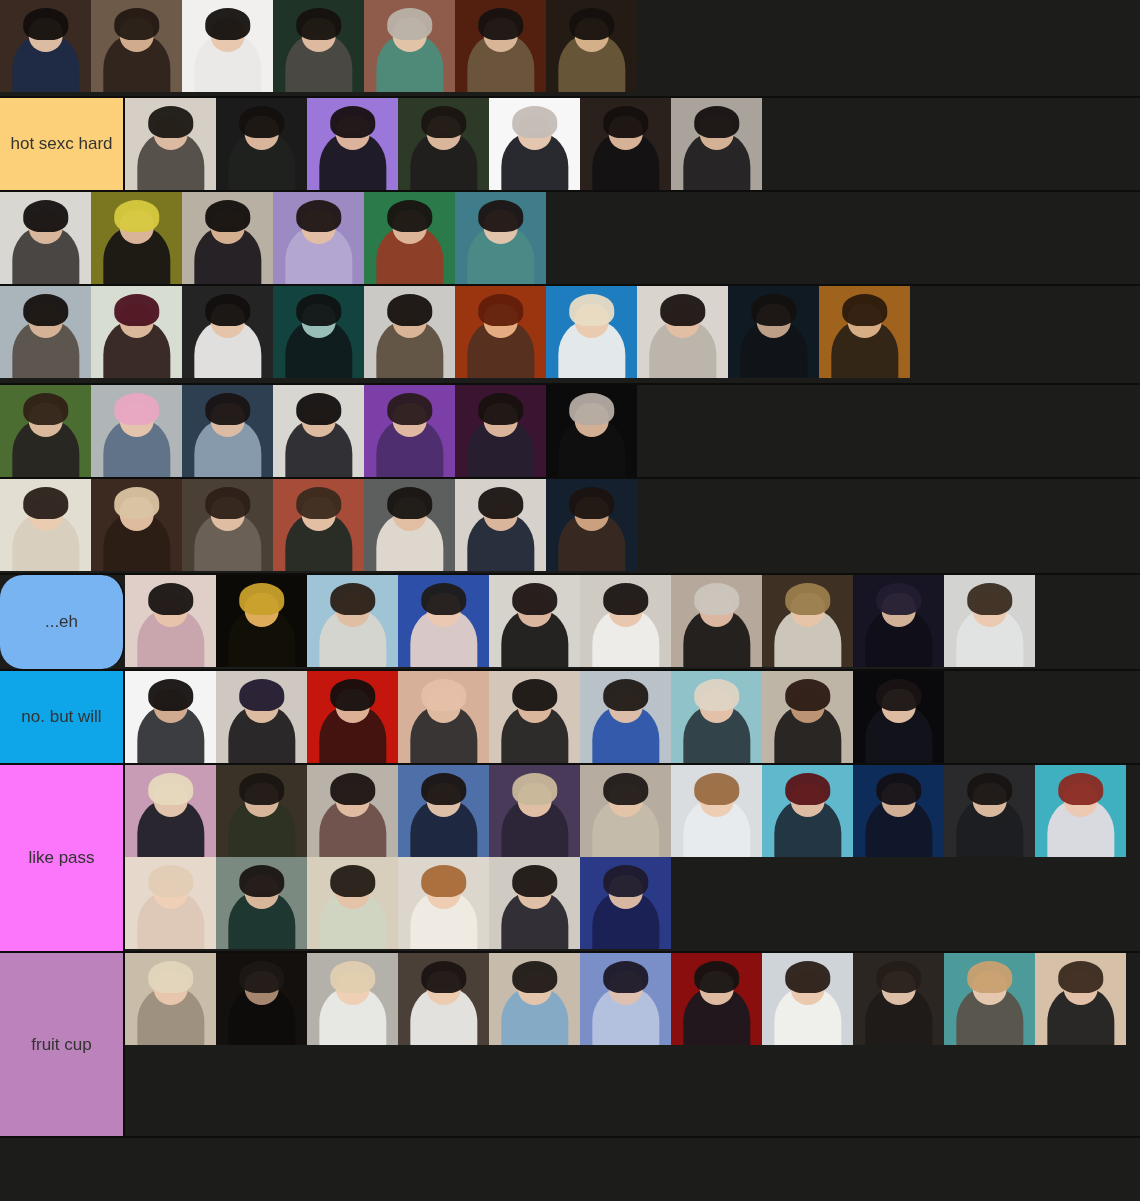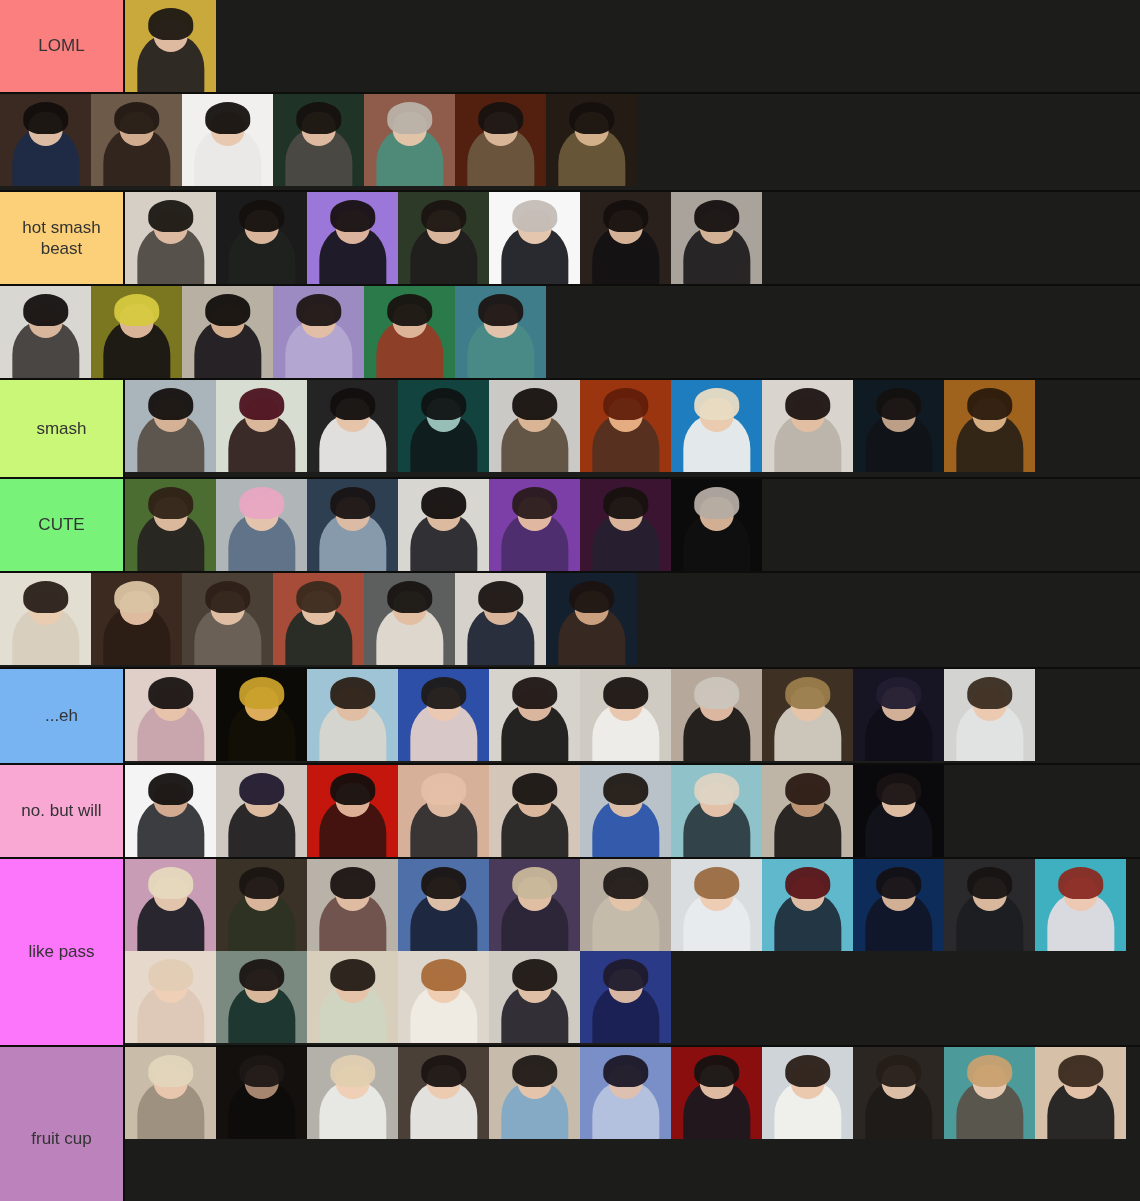--- a/index.html
+++ b/index.html
@@ -136,32 +136,20 @@
     opacity: .95;
   }
 </style>
 </head>
 <body>
 
 <div id="tierlist">
 
 
   <div id="rows">
-      <div class="tier-row" style="min-height: 92px;">
-        <div class="tier-label" style="background: rgb(252, 127, 127); color: rgb(51, 51, 51);">LOML</div>
-        <div class="tier-items">
-          <div class="tier-cell">
-            <div class="ph" style="background: rgb(201, 168, 60);">
-              <div class="fig" style="background: rgb(34, 31, 34);"></div>
-              <div class="face" style="background: rgb(231, 194, 168);"></div>
-              <div class="hair" style="background: rgb(29, 24, 19);"></div>
-            </div>
-          </div>
-        </div>
-      </div>
       <div class="tier-row" style="min-height: 96px;">
         <div class="tier-items">
           <div class="tier-cell">
             <div class="ph" style="background: rgb(59, 42, 34);">
               <div class="fig" style="background: rgb(29, 42, 72);"></div>
               <div class="face" style="background: rgb(230, 195, 167);"></div>
               <div class="hair" style="background: rgb(18, 14, 12);"></div>
             </div>
           </div>
           <div class="tier-cell">
@@ -202,21 +190,21 @@
           <div class="tier-cell">
             <div class="ph" style="background: rgb(35, 27, 20);">
               <div class="fig" style="background: rgb(108, 90, 58);"></div>
               <div class="face" style="background: rgb(217, 180, 143);"></div>
               <div class="hair" style="background: rgb(21, 16, 13);"></div>
             </div>
           </div>
         </div>
       </div>
       <div class="tier-row" style="min-height: 92px;">
-        <div class="tier-label" style="background: rgb(252, 208, 120); color: rgb(51, 51, 51);">hot smash beast</div>
+        <div class="tier-label" style="background: rgb(252, 208, 120); color: rgb(51, 51, 51);">hot sexc hard</div>
         <div class="tier-items">
           <div class="tier-cell">
             <div class="ph" style="background: rgb(214, 207, 198);">
               <div class="fig" style="background: rgb(76, 71, 65);"></div>
               <div class="face" style="background: rgb(227, 192, 165);"></div>
               <div class="hair" style="background: rgb(27, 23, 19);"></div>
             </div>
           </div>
           <div class="tier-cell">
             <div class="ph" style="background: rgb(27, 27, 28);">
@@ -302,21 +290,20 @@
           <div class="tier-cell">
             <div class="ph" style="background: rgb(62, 125, 137);">
               <div class="fig" style="background: rgb(75, 139, 134);"></div>
               <div class="face" style="background: rgb(232, 198, 172);"></div>
               <div class="hair" style="background: rgb(28, 21, 19);"></div>
             </div>
           </div>
         </div>
       </div>
       <div class="tier-row" style="min-height: 97px;">
-        <div class="tier-label" style="background: rgb(203, 247, 120); color: rgb(51, 51, 51);">smash</div>
         <div class="tier-items">
           <div class="tier-cell">
             <div class="ph" style="background: rgb(170, 180, 187);">
               <div class="fig" style="background: rgb(87, 78, 69);"></div>
               <div class="face" style="background: rgb(219, 183, 154);"></div>
               <div class="hair" style="background: rgb(21, 17, 15);"></div>
             </div>
           </div>
           <div class="tier-cell">
             <div class="ph" style="background: rgb(216, 221, 210);">
@@ -377,21 +364,20 @@
           <div class="tier-cell">
             <div class="ph" style="background: rgb(160, 99, 29);">
               <div class="fig" style="background: rgb(42, 33, 22);"></div>
               <div class="face" style="background: rgb(224, 181, 138);"></div>
               <div class="hair" style="background: rgb(43, 26, 12);"></div>
             </div>
           </div>
         </div>
       </div>
       <div class="tier-row" style="min-height: 92px;">
-        <div class="tier-label" style="background: rgb(120, 242, 120); color: rgb(51, 51, 51);">CUTE</div>
         <div class="tier-items">
           <div class="tier-cell">
             <div class="ph" style="background: rgb(76, 109, 50);">
               <div class="fig" style="background: rgb(38, 34, 31);"></div>
               <div class="face" style="background: rgb(227, 192, 162);"></div>
               <div class="hair" style="background: rgb(47, 34, 22);"></div>
             </div>
           </div>
           <div class="tier-cell">
             <div class="ph" style="background: rgb(176, 181, 184);">
@@ -484,21 +470,21 @@
           <div class="tier-cell">
             <div class="ph" style="background: rgb(21, 32, 46);">
               <div class="fig" style="background: rgb(59, 42, 34);"></div>
               <div class="face" style="background: rgb(210, 167, 132);"></div>
               <div class="hair" style="background: rgb(26, 19, 17);"></div>
             </div>
           </div>
         </div>
       </div>
       <div class="tier-row" style="min-height: 94px;">
-        <div class="tier-label" style="background: rgb(120, 180, 242); color: rgb(51, 51, 51);">...eh</div>
+        <div class="tier-label" style="background: rgb(120, 180, 242); color: rgb(51, 51, 51); border-radius: 23px;">...eh</div>
         <div class="tier-items">
           <div class="tier-cell">
             <div class="ph" style="background: rgb(223, 207, 200);">
               <div class="fig" style="background: rgb(199, 163, 171);"></div>
               <div class="face" style="background: rgb(233, 196, 172);"></div>
               <div class="hair" style="background: rgb(25, 20, 19);"></div>
             </div>
           </div>
           <div class="tier-cell">
             <div class="ph" style="background: rgb(12, 10, 7);">
@@ -559,21 +545,21 @@
           <div class="tier-cell">
             <div class="ph" style="background: rgb(211, 212, 210);">
               <div class="fig" style="background: rgb(226, 228, 227);"></div>
               <div class="face" style="background: rgb(235, 200, 174);"></div>
               <div class="hair" style="background: rgb(58, 44, 32);"></div>
             </div>
           </div>
         </div>
       </div>
       <div class="tier-row" style="min-height: 92px;">
-        <div class="tier-label" style="background: #f9a8d4; color: rgb(51, 51, 51);">no. but will</div>
+        <div class="tier-label" style="background: #0ea5e9; color: rgb(51, 51, 51);">no. but will</div>
         <div class="tier-items">
           <div class="tier-cell">
             <div class="ph" style="background: rgb(244, 244, 244);">
               <div class="fig" style="background: rgb(42, 44, 48);"></div>
               <div class="face" style="background: rgb(217, 176, 149);"></div>
               <div class="hair" style="background: rgb(21, 17, 16);"></div>
             </div>
           </div>
           <div class="tier-cell">
             <div class="ph" style="background: rgb(207, 200, 192);">

